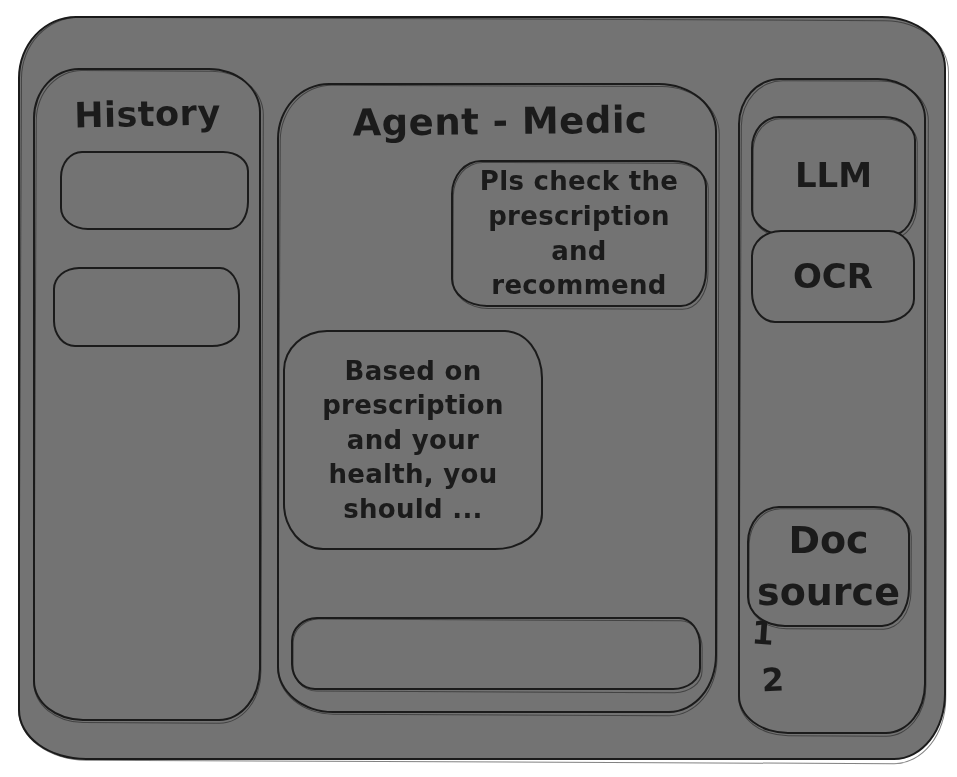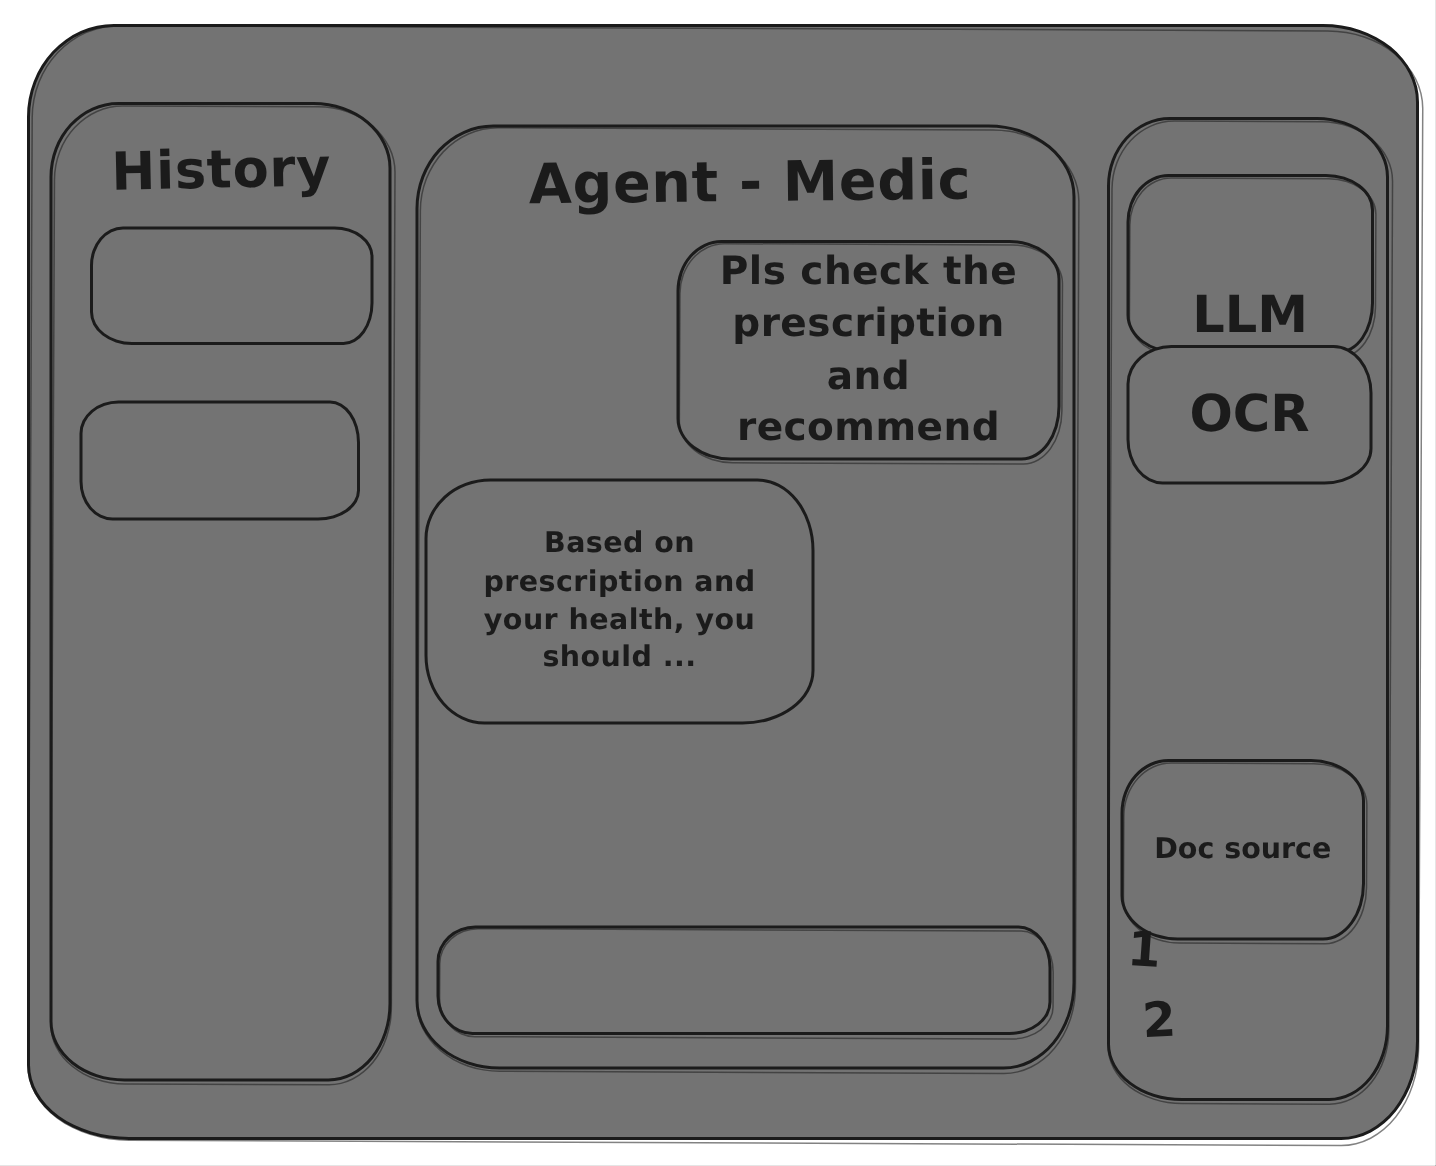--- a/index.html
+++ b/index.html
@@ -54,46 +54,46 @@
               border-radius:52px 58px 48px 56px / 56px 48px 58px 46px;"></div>
 
   <div class="label" style="left:330px;top:98px;width:340px;height:48px;font-size:37px;transform:rotate(-.6deg);">Agent - Medic</div>
 
   <div class="sk dbl bubble" style="left:451px;top:160px;width:256px;height:147px;padding:6px 10px;
               font-size:26px;
               border-radius:30px 34px 26px 36px / 34px 26px 36px 28px;">
     <span>Pls check the prescription and recommend</span>
   </div>
 
-  <div class="sk bubble" style="left:283px;top:319px;width:260px;height:164px;padding:8px 12px;
-              font-size:19px;
+  <div class="sk bubble" style="left:283px;top:330px;width:260px;height:220px;padding:8px 12px;
+              font-size:26px;
               border-radius:44px 38px 48px 40px / 40px 48px 36px 46px;">
     <span>Based on prescription and your health, you should ...</span>
   </div>
 
   <div class="sk dbl" role="textbox" aria-label="message input" style="left:291px;top:617px;width:410px;height:73px;
               border-radius:26px 22px 28px 24px / 24px 28px 22px 26px;">
     <span></span>
   </div>
 
   <div class="sk dbl" style="left:738px;top:78px;width:188px;height:656px;
               border-radius:42px 48px 40px 50px / 46px 40px 50px 38px;"></div>
 
   <div class="sk dbl boxlabel" style="left:751px;top:116px;width:165px;height:120px;font-size:34px;
-              border-radius:28px 32px 24px 34px / 32px 24px 34px 26px;align-items:flex-end;">
+              border-radius:28px 32px 24px 34px / 32px 24px 34px 26px;">
     <span>LLM</span>
   </div>
 
   <div class="sk boxlabel" style="left:751px;top:230px;width:164px;height:93px;font-size:34px;
               border-radius:30px 26px 32px 24px / 26px 32px 24px 30px;text-align:center;">
     <span>OCR</span>
   </div>
 
 
-  <div class="sk dbl boxlabel" style="left:747px;top:506px;width:163px;height:121px;font-size:19px;padding:4px 14px;
+  <div class="sk dbl boxlabel" style="left:747px;top:506px;width:163px;height:121px;font-size:38px;padding:4px 14px;
               border-radius:32px 36px 28px 38px / 36px 28px 38px 30px;">
     <span>Doc source</span>
   </div>
 
   <div class="label" style="left:748px;top:613px;width:30px;height:42px;font-size:32px;transform:rotate(4deg);">1</div>
 
   <div class="label" style="left:755px;top:659px;width:36px;height:44px;font-size:32px;transform:rotate(-3deg);">2</div>
 
 </div>
 

